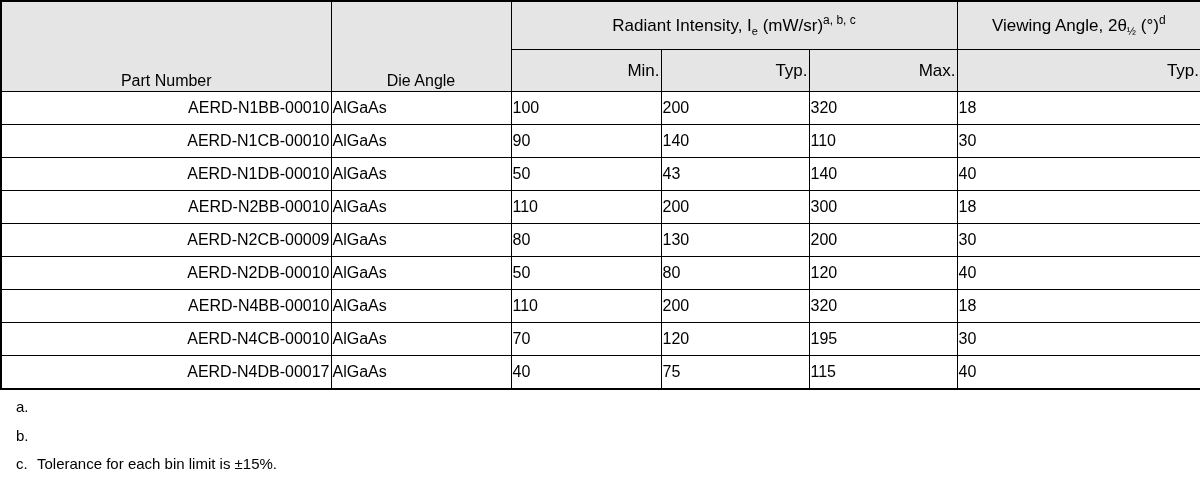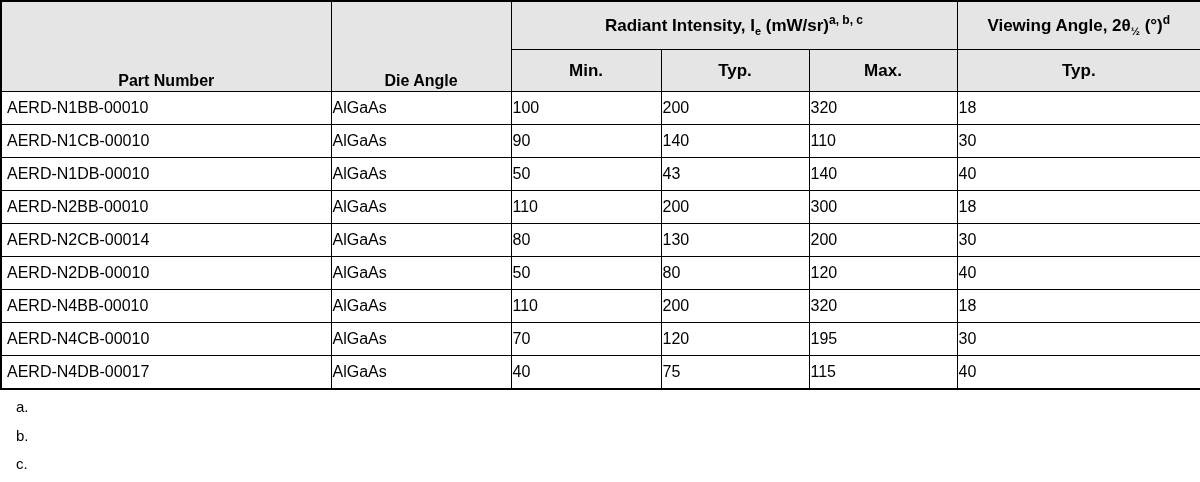--- a/index.html
+++ b/index.html
@@ -17,49 +17,50 @@
     width: 1200px;
     border: 2px solid #000000;
   }
   table.spec th, table.spec td {
     border: 1px solid #000000;
     overflow: hidden;
     white-space: nowrap;
   }
   thead th {
     background: #e5e5e5;
-    font-weight: bold;
+    font-weight: normal;
     text-align: center;
   }
   th.group-th {
     font-size: 17px;
     height: 45px;
     vertical-align: middle;
     border-bottom: 2px solid #000000;
   }
   th.sub-th {
     font-size: 17px;
     height: 39px;
     vertical-align: middle;
     border-bottom: 2px solid #000000;
+    text-align: right;
   }
   th.span-th {
     font-size: 16px;
     vertical-align: bottom;
     border-bottom: 2px solid #000000;
   }
   tbody td {
     height: 30px;
     font-size: 16px;
     text-align: left;
     vertical-align: middle;
     background: #ffffff;
   }
   tbody td.part-cell {
-    text-align: left;
+    text-align: right;
     padding-left: 5px;
   }
   sup.hdr-sup { font-size: 12px; line-height: 0; }
   sub.hdr-sub { font-size: 11px; line-height: 0; }
   .footnotes {
     margin-top: 3px;
     font-size: 15px;
   }
   .footnote {
     display: flex;
@@ -127,21 +128,21 @@
     </tr>
     <tr>
       <td class="part-cell">AERD-N2BB-00010</td>
       <td>AlGaAs</td>
       <td>110</td>
       <td>200</td>
       <td>300</td>
       <td>18</td>
     </tr>
     <tr>
-      <td class="part-cell">AERD-N2CB-00014</td>
+      <td class="part-cell">AERD-N2CB-00009</td>
       <td>AlGaAs</td>
       <td>80</td>
       <td>130</td>
       <td>200</td>
       <td>30</td>
     </tr>
     <tr>
       <td class="part-cell">AERD-N2DB-00010</td>
       <td>AlGaAs</td>
       <td>50</td>
@@ -178,18 +179,19 @@
 
 <div class="footnotes">
   <div class="footnote">
     <span class="fn-marker">a.</span>
   </div>
   <div class="footnote">
     <span class="fn-marker">b.</span>
   </div>
   <div class="footnote">
     <span class="fn-marker">c.</span>
+    <span class="fn-text">Tolerance for each bin limit is ±15%.</span>
   </div>
   <div class="footnote">
     <span class="fn-marker">d.</span>
     <span class="fn-text"></span>
   </div>
 </div>
 
 </body></html>

